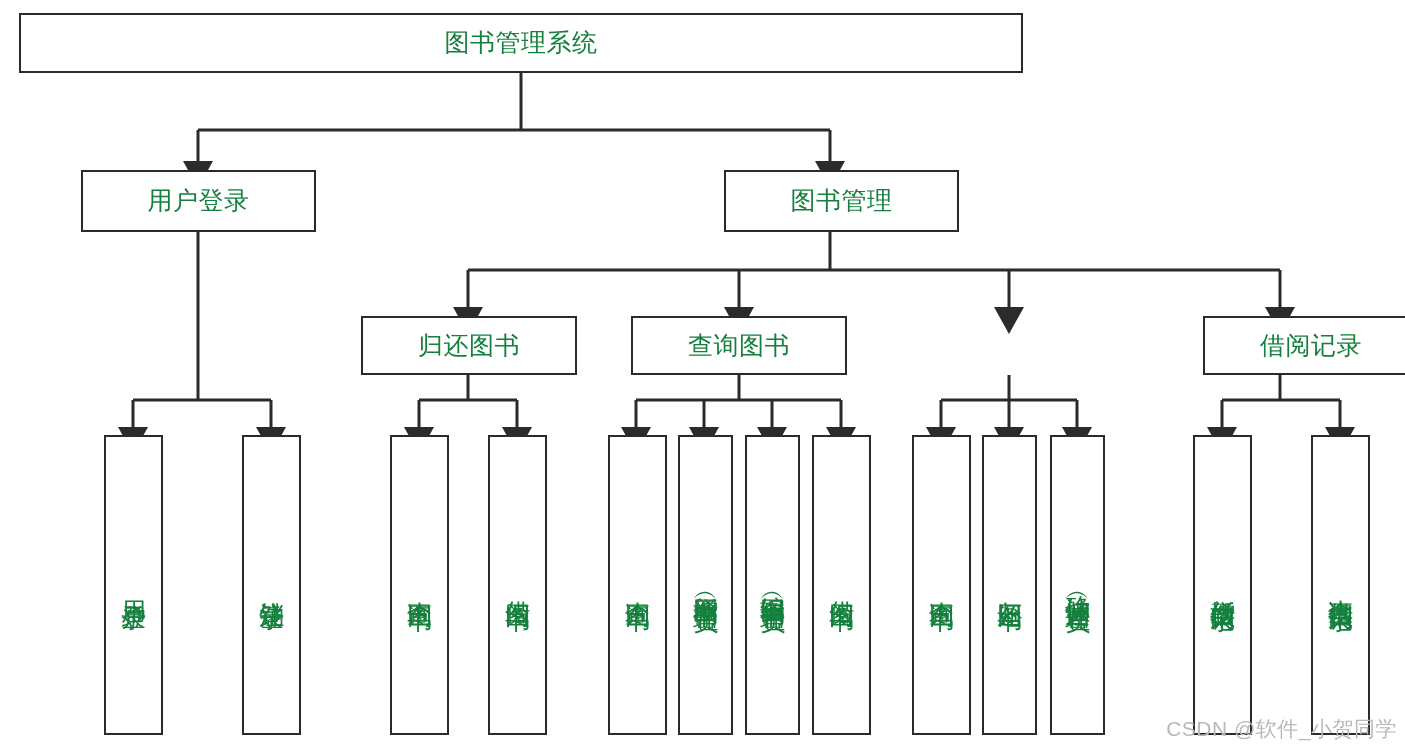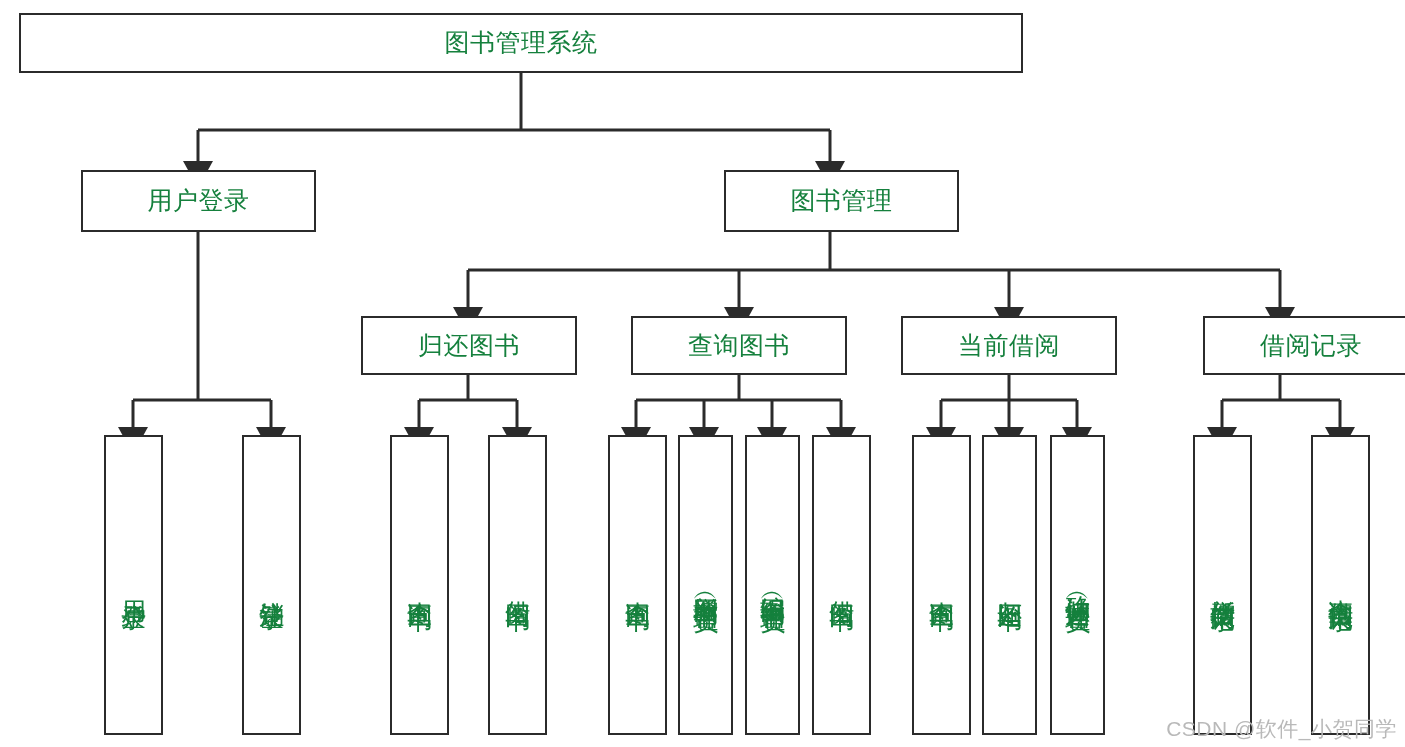--- a/index.html
+++ b/index.html
@@ -148,23 +148,20 @@
   </div>
 
   <div class="node horiz" style="left:361px; top:316px; width:216px; height:59px;">
     <span class="node-label">归还图书</span>
   </div>
 
   <div class="node horiz" style="left:631px; top:316px; width:216px; height:59px;">
     <span class="node-label">查询图书</span>
   </div>
 
-  <div class="node horiz" style="left:901px; top:316px; width:216px; height:59px;">
-    <span class="node-label">当前借阅</span>
-  </div>
 
   <div class="node horiz" style="left:1203px; top:316px; width:216px; height:59px;">
     <span class="node-label">借阅记录</span>
   </div>
 
   <div class="node vert" style="left:104px; top:435px; width:59px; height:300px;">
     <span class="node-label">用户登录</span>
   </div>
 
   <div class="node vert" style="left:242px; top:435px; width:59px; height:300px;">

